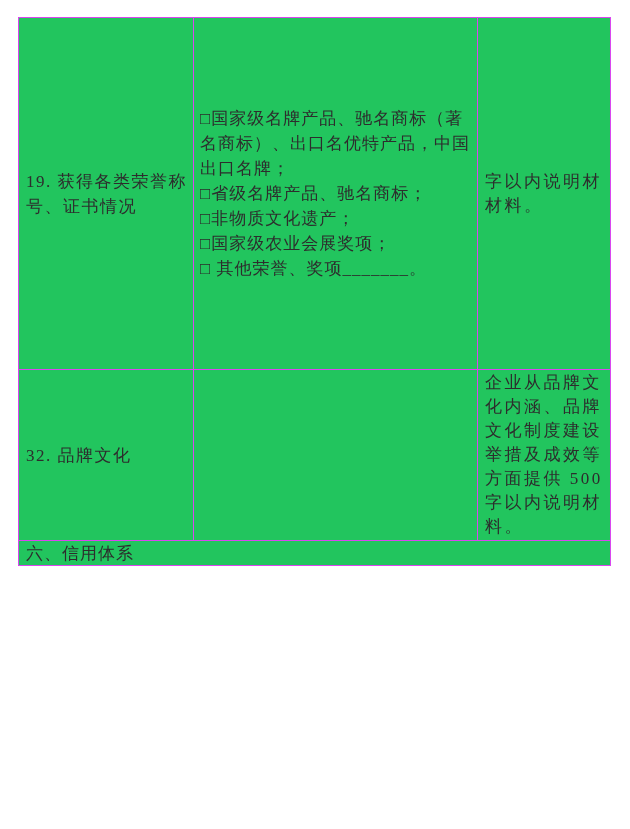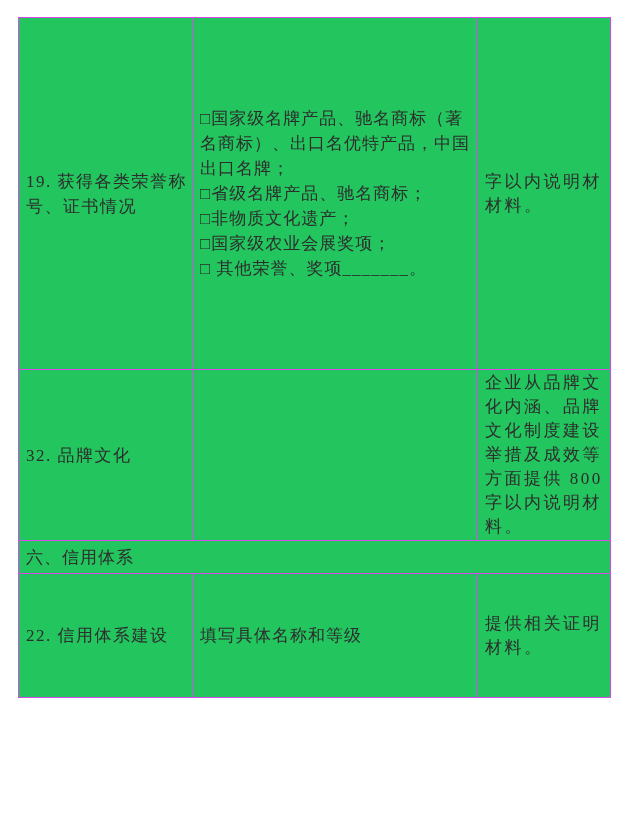--- a/index.html
+++ b/index.html
@@ -88,28 +88,22 @@
         <td class="c-note">字以内说明材
 材料。</td>
       </tr>
       <tr class="row-21" style="height:171px">
         <td class="c-label">32. 品牌文化</td>
         <td class="c-options"></td>
         <td class="c-note">企业从品牌文
 化内涵、品牌
 文化制度建设
 举措及成效等
-方面提供 800
+方面提供 500
 字以内说明材
 料。</td>
       </tr>
-      <tr class="row-section" style="height:33px">
+      <tr class="row-section" style="height:25px">
         <td class="c-section" colspan="3">六、信用体系</td>
-      </tr>
-      <tr class="row-22" style="height:124px">
-        <td class="c-label">22. 信用体系建设</td>
-        <td class="c-options">填写具体名称和等级</td>
-        <td class="c-note">提供相关证明
-材料。</td>
       </tr>
     </tbody>
   </table>
 </div>
 
 </body></html>

